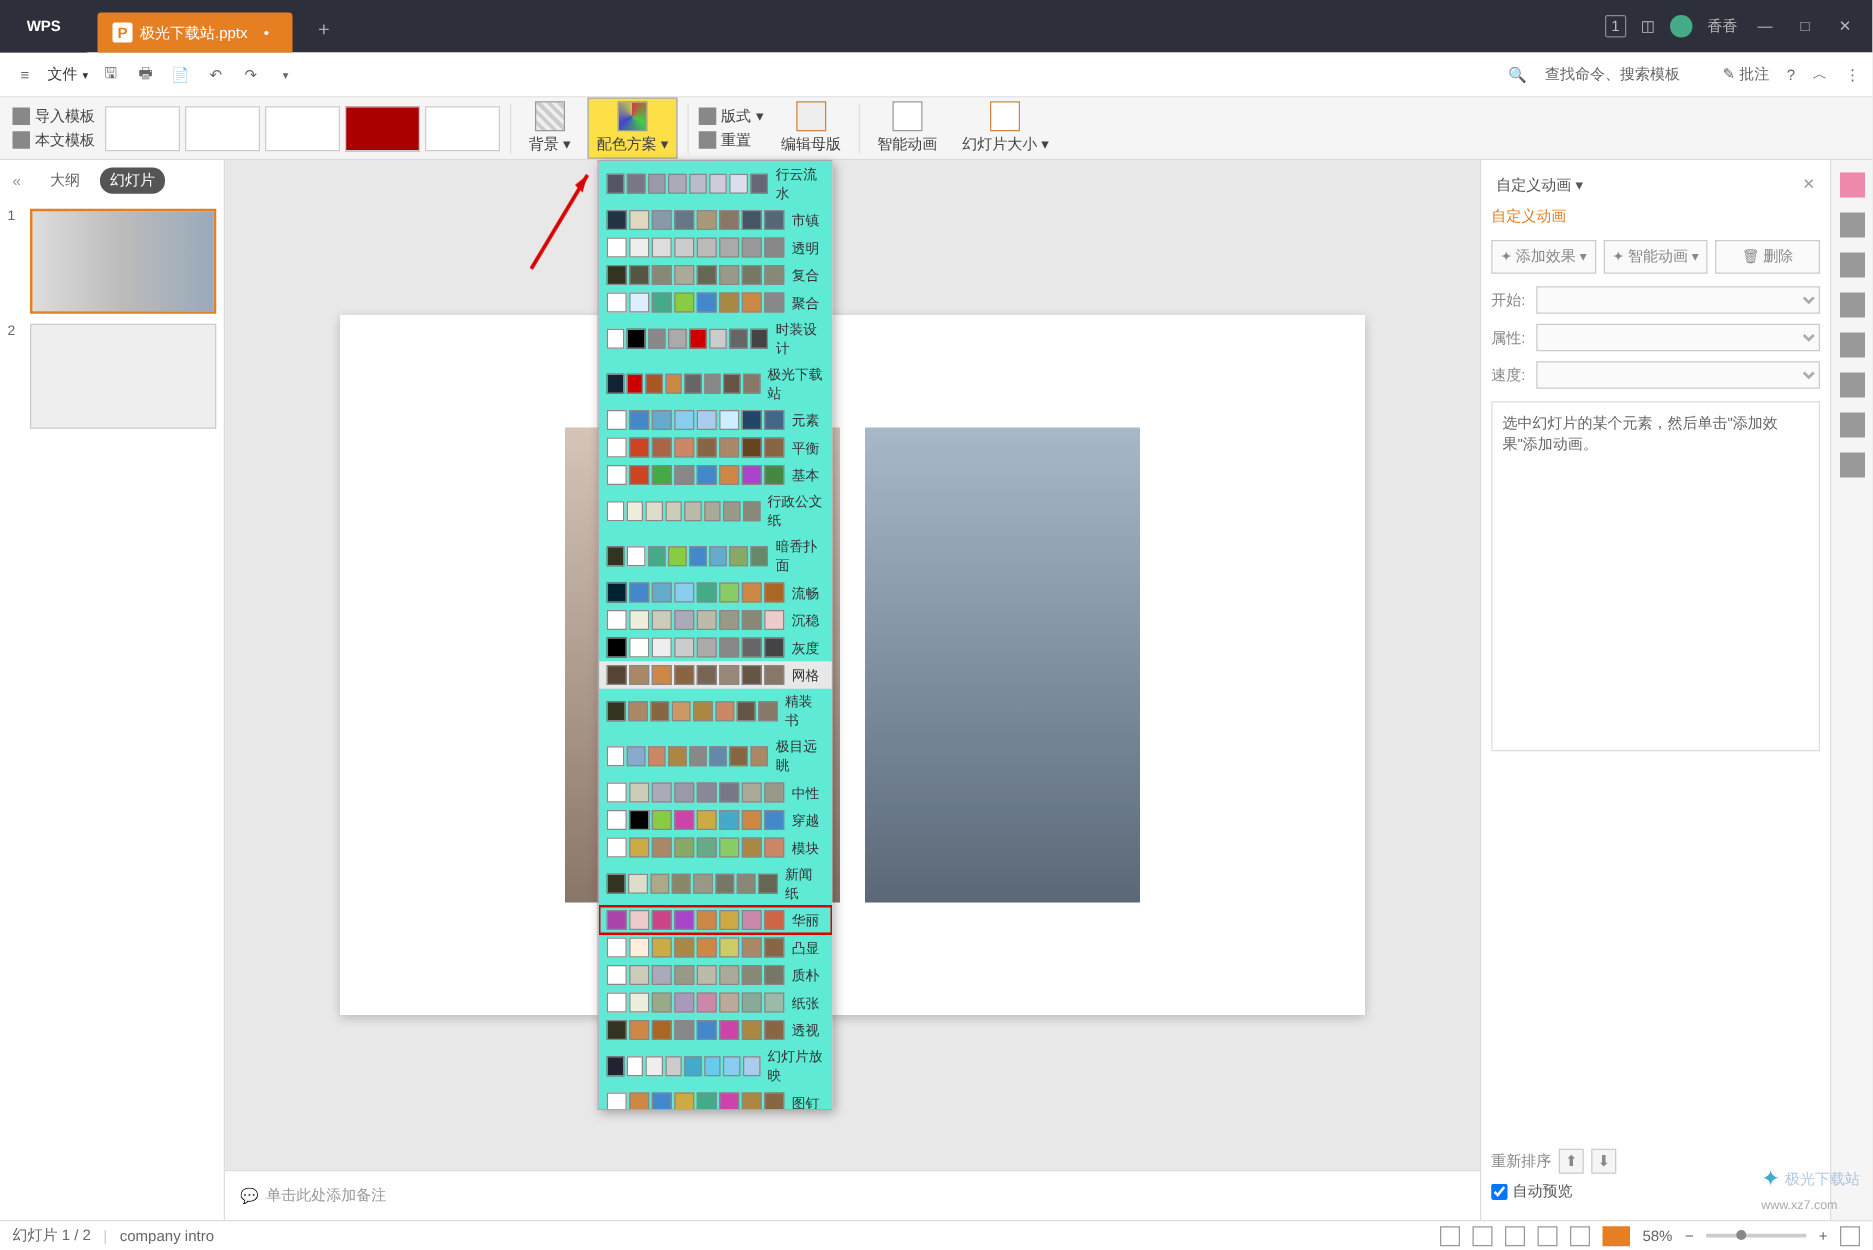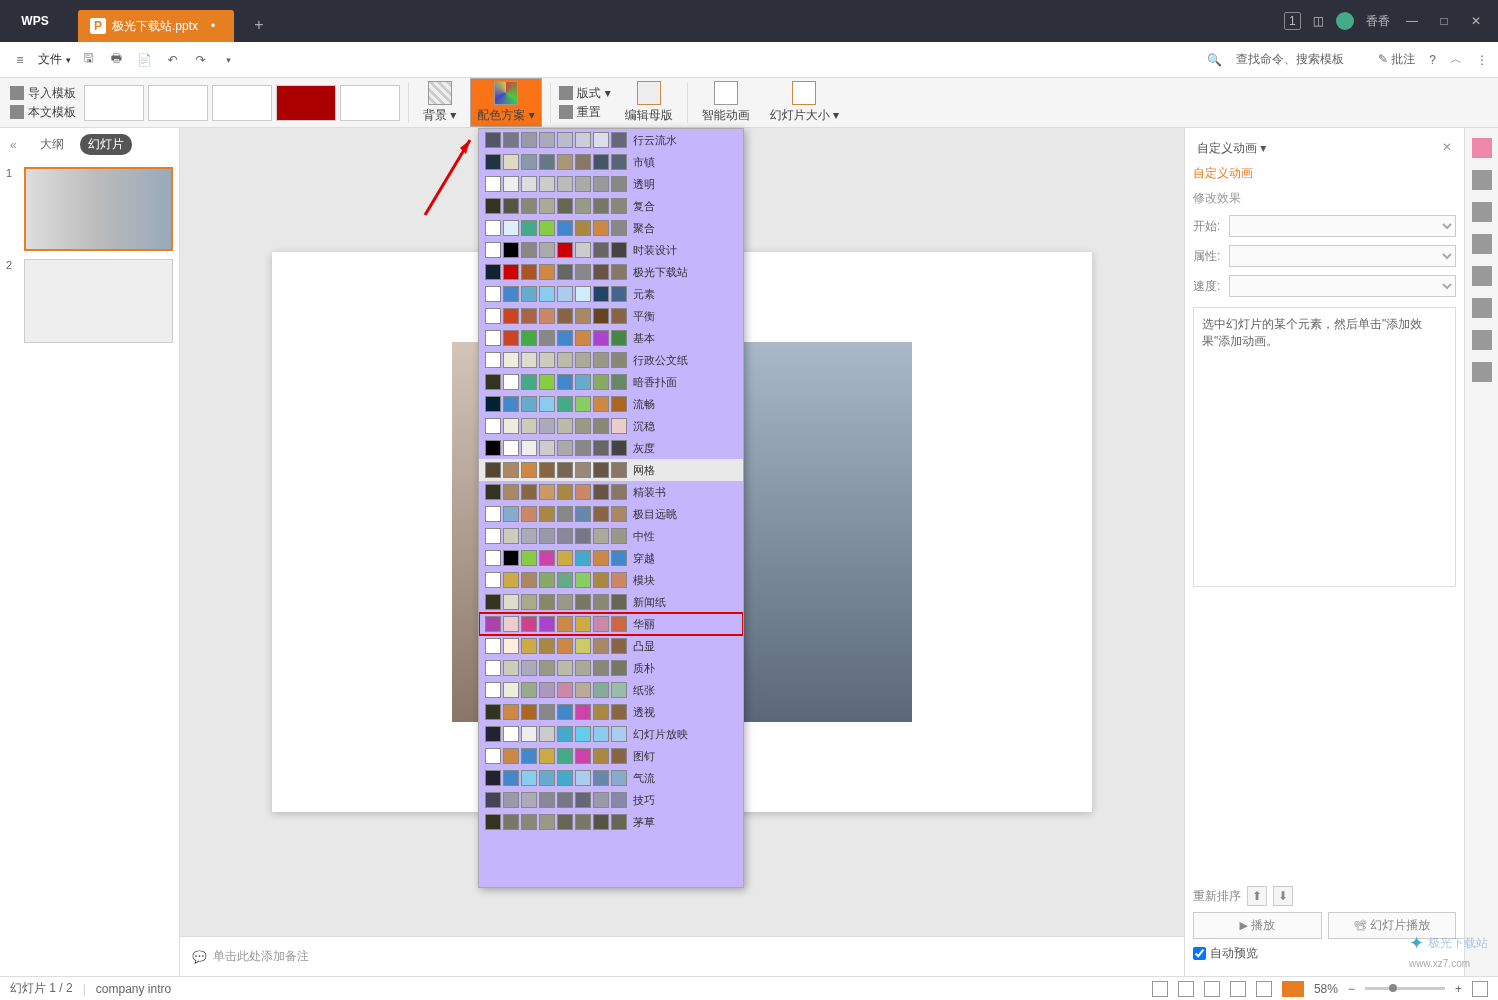--- a/index.html
+++ b/index.html
@@ -20,21 +20,21 @@
 .menu-tab.active{background:#e67e22;color:#fff;border-radius:10px;padding:2px 10px}
 .menu-right{margin-left:auto;display:flex;align-items:center;gap:14px;color:#666}
 .toolbar{height:50px;background:#f5f5f5;border-bottom:1px solid #ddd;display:flex;align-items:center;padding:0 10px;gap:8px}
 .tb-group{display:flex;flex-direction:column;gap:2px;font-size:11px;color:#444}
 .tb-item{display:flex;align-items:center;gap:4px}
 .tb-icon{width:14px;height:14px;background:#888;display:inline-block}
 .template-thumbs{display:flex;gap:4px}
 .tmpl{width:60px;height:36px;border:1px solid #ccc;background:#fff}
 .tmpl.red{background:#a00}
 .tb-btn{display:flex;flex-direction:column;align-items:center;gap:2px;padding:2px 6px;font-size:11px;color:#444}
-.tb-btn.active{background:#f97316;border:1px solid #aaa}
+.tb-btn.active{background:#fde047;border:1px solid #aaa}
 .tb-btn-icon{width:24px;height:24px;background:linear-gradient(45deg,#6a9,#e88);border:1px solid #999}
 .divider{width:1px;height:40px;background:#ddd}
 .main{display:flex;height:calc(100% - 128px - 24px);position:relative}
 .left-panel{width:180px;background:#fff;border-right:1px solid #ddd;display:flex;flex-direction:column}
 .lp-tabs{display:flex;gap:8px;padding:6px 10px;align-items:center}
 .lp-tab{padding:2px 8px;color:#666}
 .lp-tab.active{background:#555;color:#fff;border-radius:10px}
 .lp-collapse{width:14px;color:#999}
 .slides-list{padding:6px}
 .slide-thumb{display:flex;gap:6px;margin-bottom:8px}
@@ -67,21 +67,21 @@
 .rp-play-btns{display:flex;gap:6px}
 .rp-chk{display:flex;align-items:center;gap:4px;margin-top:6px;color:#555}
 .side-icons{width:34px;background:#f5f5f5;border-left:1px solid #ddd;display:flex;flex-direction:column;align-items:center;gap:12px;padding-top:10px}
 .side-icon{width:20px;height:20px;background:#999}
 .statusbar{height:24px;background:#fff;border-top:1px solid #ddd;display:flex;align-items:center;padding:0 10px;color:#666;font-size:11px}
 .sb-right{margin-left:auto;display:flex;align-items:center;gap:10px}
 .sb-icon{width:16px;height:16px;border:1px solid #999}
 .sb-play{width:22px;height:16px;background:#e67e22}
 .zoom-slider{width:80px;height:3px;background:#ccc;position:relative}
 .zoom-slider::after{content:"";position:absolute;width:8px;height:8px;background:#888;border-radius:50%;top:-3px;left:30%}
-.color-dropdown{position:absolute;left:478px;top:128px;width:266px;height:760px;background:#c4b5fd;border:1px solid #aaa;box-shadow:2px 2px 8px rgba(0,0,0,0.3);overflow-y:auto;z-index:100}
+.color-dropdown{position:absolute;left:478px;top:128px;width:188px;height:760px;background:#5eead4;border:1px solid #aaa;box-shadow:2px 2px 8px rgba(0,0,0,0.3);overflow-y:auto;z-index:100}
 .scheme-row{display:flex;align-items:center;padding:3px 6px;gap:2px}
 .scheme-row.highlighted{background:#e8e8e8}
 .scheme-row.red-box{outline:2px solid #d00;outline-offset:-1px}
 .sw{width:16px;height:16px;border:1px solid #888}
 .scheme-name{margin-left:4px;color:#333;font-size:11px}
 .red-arrow{position:absolute;left:420px;top:130px;z-index:101;pointer-events:none}
 .watermark{position:absolute;right:10px;bottom:30px;color:rgba(100,150,200,0.5);font-size:14px;z-index:200}
 </style>
 </head>
 <body>
@@ -210,43 +210,43 @@
       <span>单击此处添加备注</span>
     </div>
   </div>
 
   <div class="right-panel">
     <div class="rp-title">
       <span><span>自定义动画</span> ▾</span>
       <span class="rp-close">✕</span>
     </div>
     <div class="rp-link">自定义动画</div>
-    <div class="rp-label">修改效果</div>
+    <div class="rp-btns">
+      <div class="rp-btn">✦ <span>添加效果</span> ▾</div>
+      <div class="rp-btn">✦ <span>智能动画</span> ▾</div>
+      <div class="rp-btn">🗑 <span>删除</span></div>
+    </div>
     <div class="rp-field">
         <label>开始:</label>
         <select><option></option></select>
       </div>
     <div class="rp-field">
         <label>属性:</label>
         <select><option></option></select>
       </div>
     <div class="rp-field">
         <label>速度:</label>
         <select><option></option></select>
       </div>
     <div class="rp-hint">选中幻灯片的某个元素，然后单击"添加效果"添加动画。</div>
     <div class="rp-bottom">
       <div class="rp-reorder">
         <span>重新排序</span>
         <span class="rp-arrow">⬆</span>
         <span class="rp-arrow">⬇</span>
-      </div>
-      <div class="rp-play-btns">
-        <div class="rp-btn">▶ <span>播放</span></div>
-        <div class="rp-btn">📽 <span>幻灯片播放</span></div>
       </div>
       <label class="rp-chk">
           <input type="checkbox" checked="" style=""> 
           <span>自动预览</span>
         </label>
     </div>
   </div>
 
   <div class="side-icons">
     <div class="side-icon" style="background:#e8a"></div>

